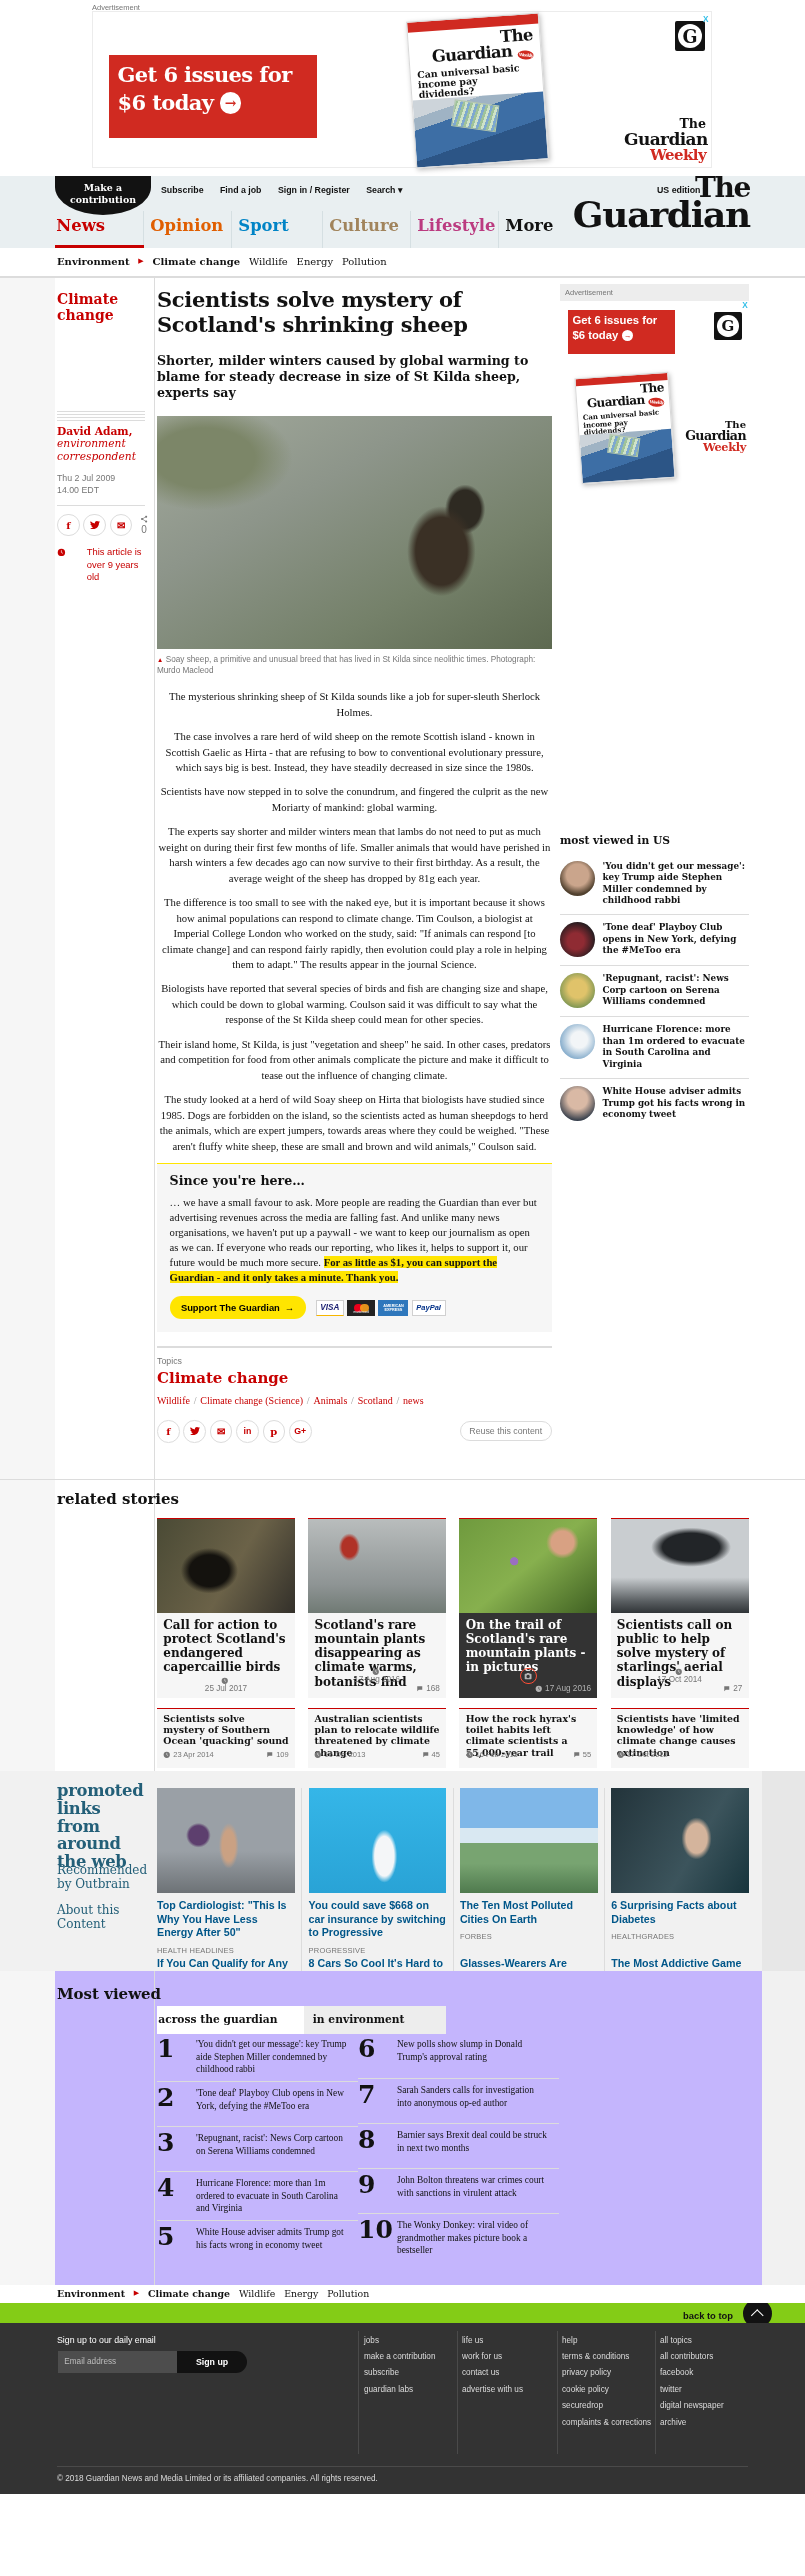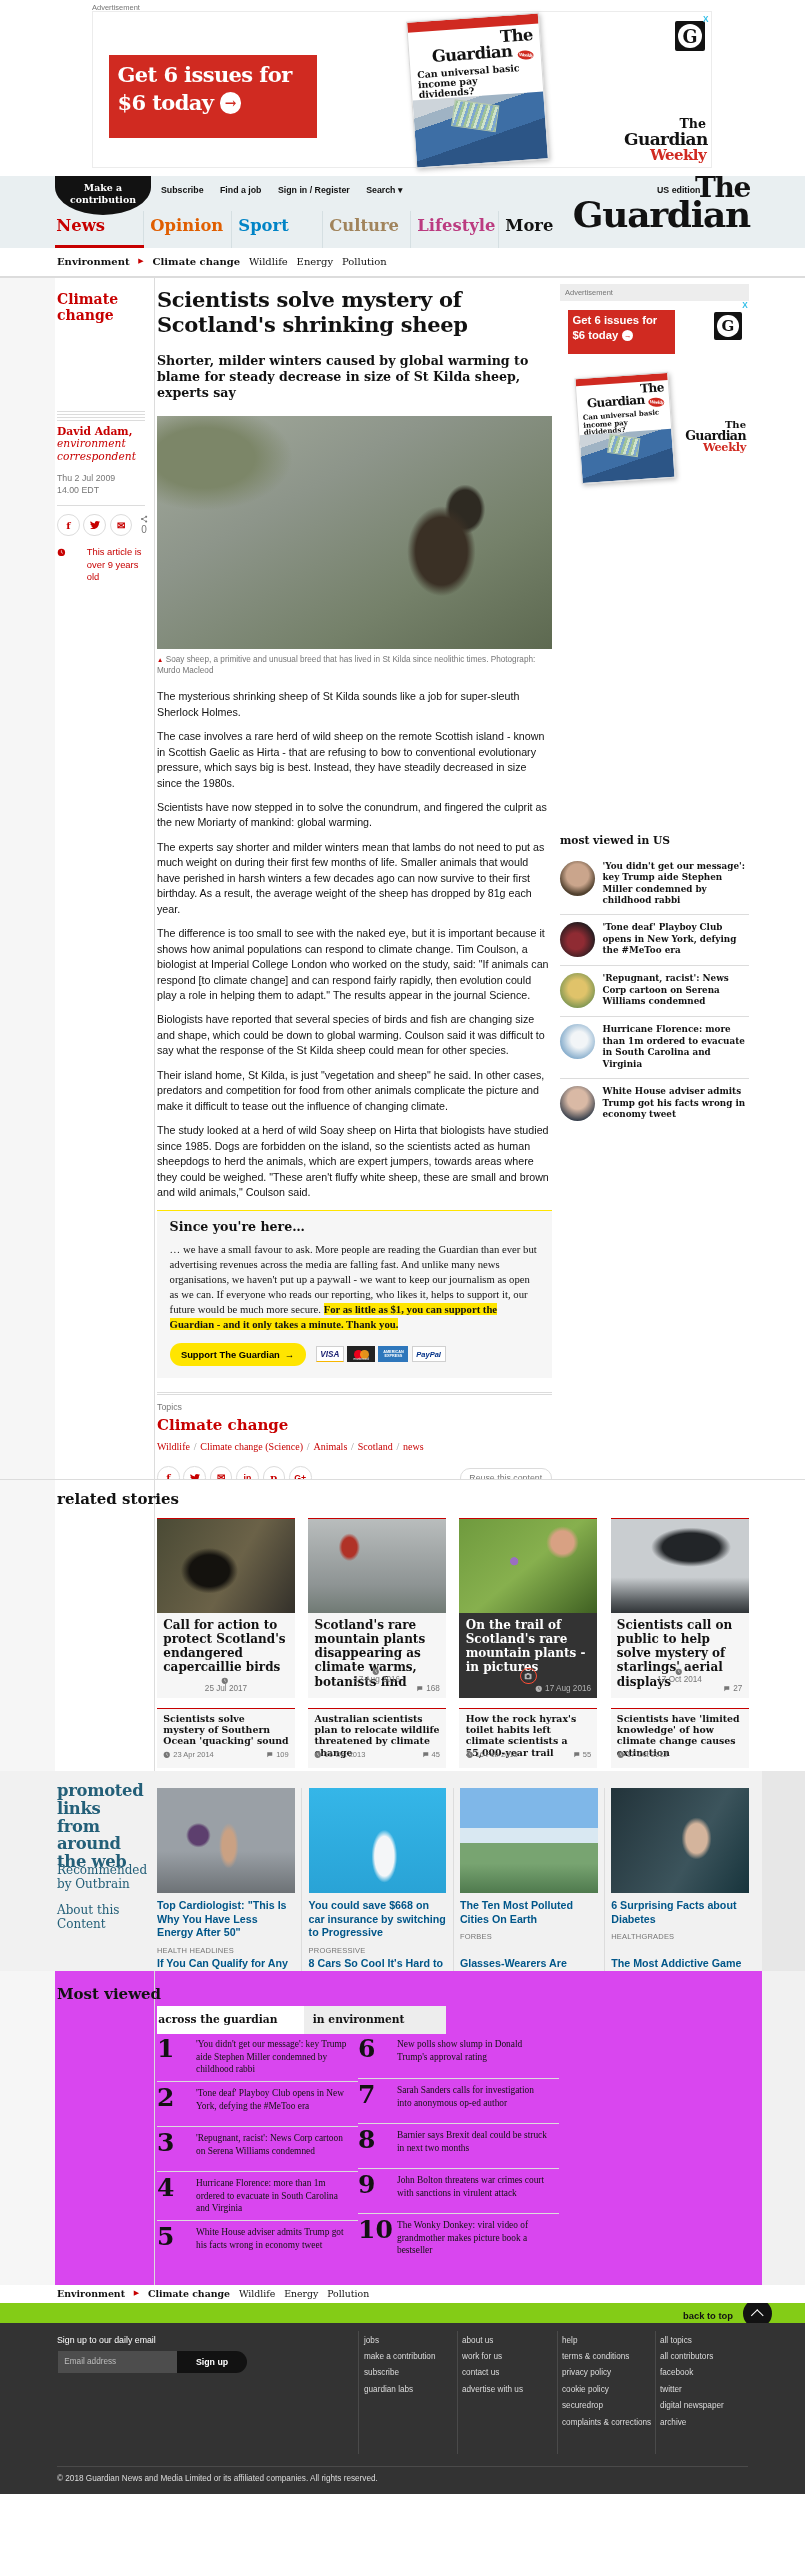--- a/index.html
+++ b/index.html
@@ -1,19 +1,19 @@
 <!DOCTYPE html>
 <html style="font-size:10px"><head>
 <meta charset="utf-8">
 <style>
   * { margin:0; padding:0; box-sizing:border-box; }
   html,body { width:805px; }
   body { font-family:"Liberation Sans", sans-serif; color:#121212; background:#fff; }
   .sf { font-family:"DejaVu Serif","Liberation Serif",serif; }
-  .bodyserif { font-family:Liberation Sans, sans-serif; }
+  .bodyserif { font-family:Liberation Serif, serif;text-align:center; }
   section { position:relative; overflow:hidden; }
 
   
   .topad { height:176px; background:#fff; }
   .topad .adlabel { position:absolute; left:92px; top:2.5px; font-size:7.5px; color:#767676; }
   .adbox { position:absolute; left:92px; top:11.3px; width:620px; height:157px; background:#fff; border:0.6px solid #ececec; }
   .adred { position:absolute; left:15.7px; top:43px; width:208px; height:83px; background:#d02a21; color:#fff; padding:6.3px 8.8px; }
   .adred .l1 { font-size:21px; font-weight:bold; letter-spacing:-0.6px; }
   .adred .l2 { font-size:21px; font-weight:bold; letter-spacing:-0.6px; margin-top:3.8px; display:flex; align-items:center; gap:6.3px;}
   .adarrow { display:inline-flex; width:21.4px; height:21.4px; background:#fff; color:#d02a21; border-radius:50%; align-items:center; justify-content:center; font-size:14px; font-weight:bold; }
@@ -188,21 +188,21 @@
   .procol .src { margin-top:6.3px; color:#767676; font-size:7.5px; letter-spacing:0.2px; }
   .prominis { position:absolute; left:157px; top:180px; width:593px; display:flex; }
   .pi1 { background:radial-gradient(16.4px 38px at 52% 55%, #caa183 0 40%, rgba(202,161,131,0) 60%), radial-gradient(19px 19px at 30% 45%, #5d3f6e 0 50%, rgba(93,63,110,0) 65%), linear-gradient(#9aa0a6 0 60%,#6d7276); }
   .pi2 { background:radial-gradient(21.4px 44px at 55% 65%, #f4f6f8 0 45%, rgba(244,246,248,0) 60%), linear-gradient(#35b6e8,#29a3d6); }
   .pi3 { background:linear-gradient(#7fb7e8 0 38%, #d9e8f2 38% 52%, #78a471 52% 72%, #4f7a4e); }
   .pi4 { background:radial-gradient(25px 35px at 62% 48%, #d4b49c 0 42%, rgba(212,180,156,0) 60%), linear-gradient(120deg,#22333a,#3c545c 60%,#17343c); }
   .adchoices { position:absolute; left:692px; top:264px; font-size:7.5px; color:#9a9a9a; }
   .adchoices .tri { color:#3cb6e3; }
 
   
-  .mostviewed { height:314px; background:#d946ef; }
+  .mostviewed { height:314px; background:#c4b5fd; }
   .mostviewed::before { content:""; position:absolute; left:0; top:0; bottom:0; width:55px; background:#f6f6f6; }
   .mostviewed::after { content:""; position:absolute; right:0; top:0; bottom:0; width:43px; background:#f1f1f1; }
   .mv-tabs { position:absolute; left:157px; top:35px; display:flex; }
   .mv-tab { height:28px; line-height:28px; font-size:10.7px; font-weight:bold; font-family:"DejaVu Serif","Liberation Serif",serif; cursor:pointer; }
   .mv-tab.active { width:147px; background:#fff; padding-left:1.3px; }
   .mv-tab.inactive { width:142px; background:#ededed; padding-left:8.8px; }
   .mv-col { position:absolute; top:62px; width:201px; }
   .mv-col.c1 { left:157px; } .mv-col.c2 { left:358px; }
   .mv-item { display:flex; border-top:0.6px solid #dcdcdc; padding:5px 0; min-height:45px; cursor:pointer; }
   .mv-item:first-child { border-top:none; }
@@ -716,21 +716,21 @@
   <div class="fdiv fd2"></div>
   <div class="fdiv fd3"></div>
   <div class="fdiv fd4"></div>
   <div class="fcol fc1">
     <div>jobs</div>
     <div>make a contribution</div>
     <div>subscribe</div>
     <div>guardian labs</div>
   </div>
   <div class="fcol fc2">
-    <div>about us</div>
+    <div>life us</div>
     <div>work for us</div>
     <div>contact us</div>
     <div>advertise with us</div>
   </div>
   <div class="fcol fc3">
     <div>help</div>
     <div>terms &amp; conditions</div>
     <div>privacy policy</div>
     <div>cookie policy</div>
     <div>securedrop</div>

